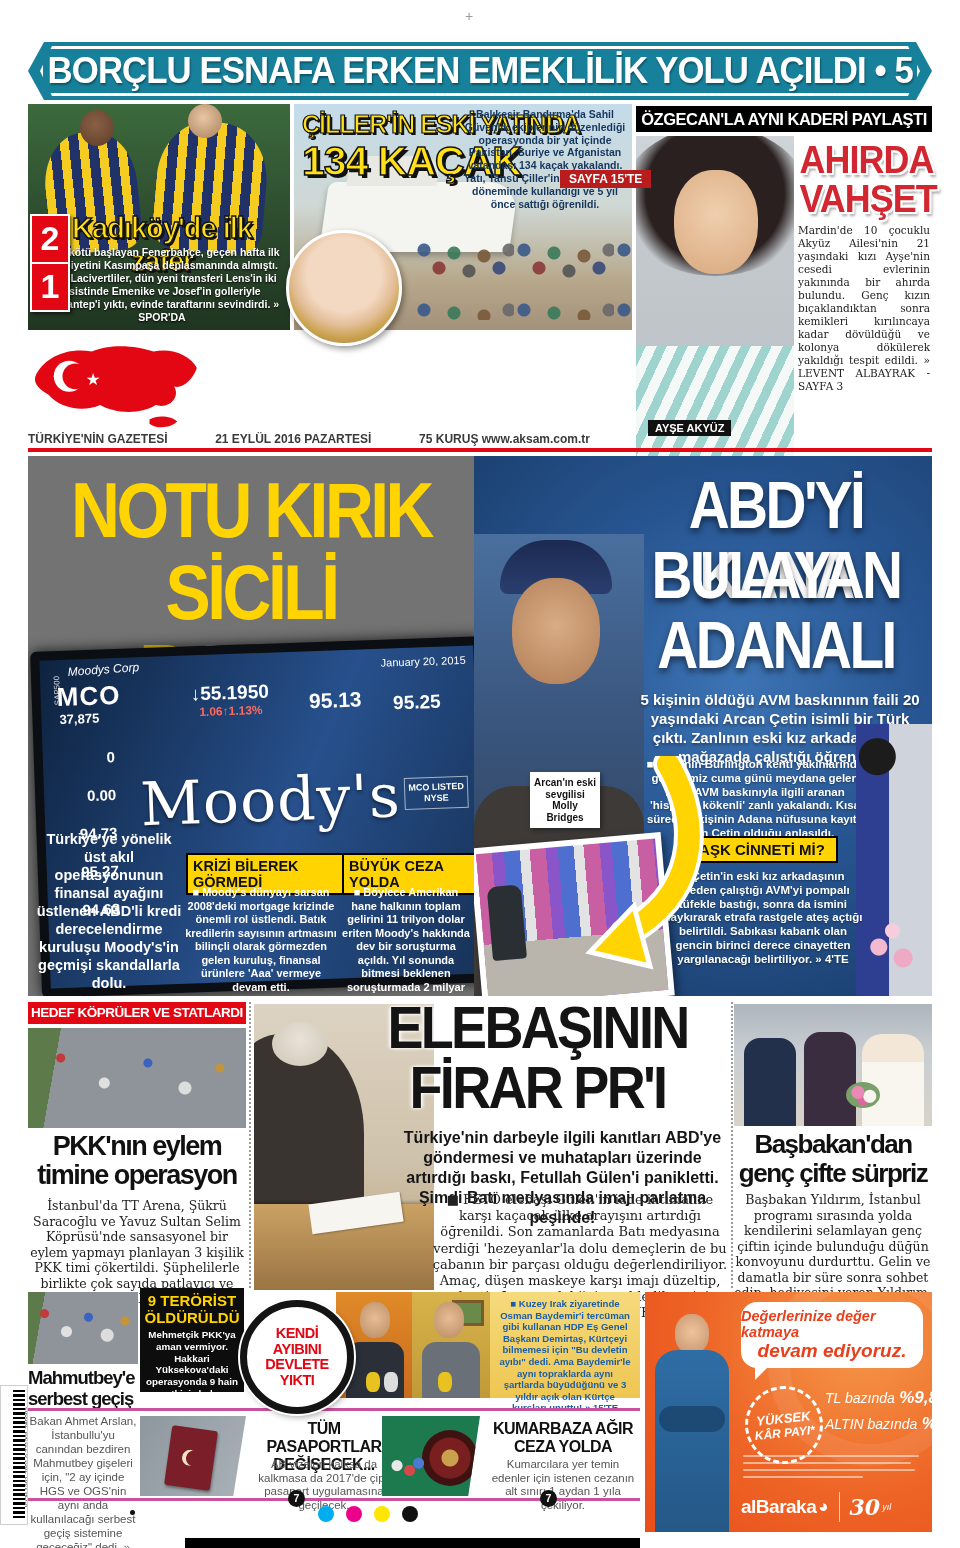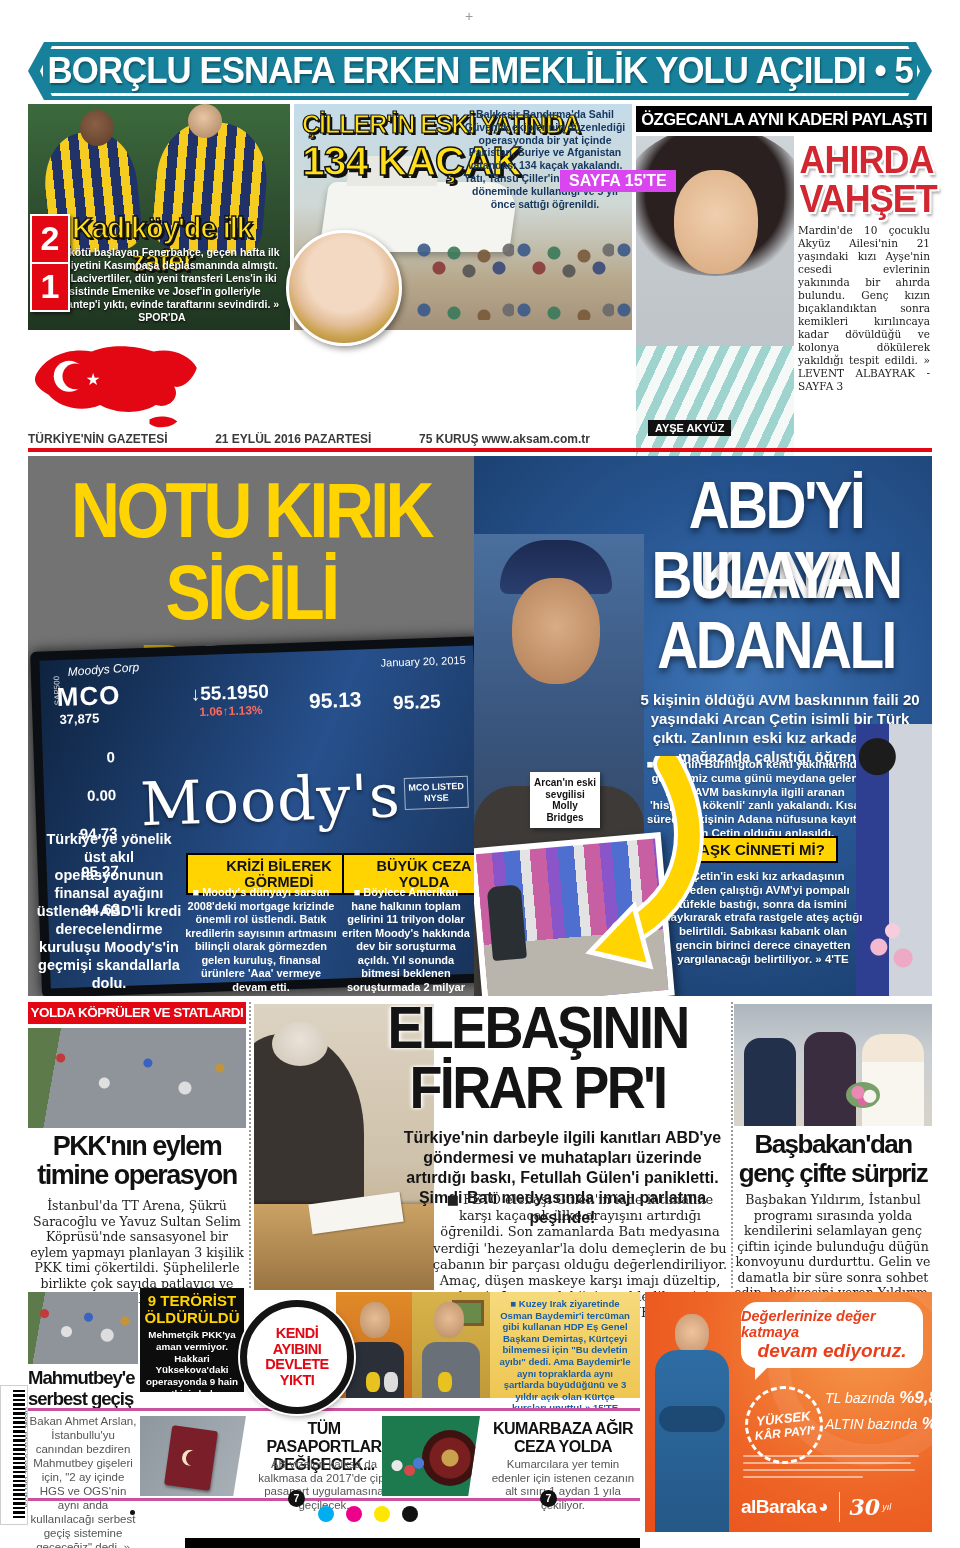--- a/index.html
+++ b/index.html
@@ -56,21 +56,21 @@
       radial-gradient(circle at 70% 40%,#7a5a3a 0 6px,transparent 7px),
       radial-gradient(circle at 85% 60%,#3a4a7a 0 6px,transparent 7px),
       radial-gradient(circle at 95% 30%,#6a6a6a 0 6px,transparent 7px);
     background-size:100px 60px;opacity:.9}
   .cl-kicker{left:302px;top:110px;font-weight:bold;font-size:25px;letter-spacing:-1px;color:#ffe01a;
     -webkit-text-stroke:1.2px #111;text-shadow:2px 2px 0 #111;z-index:2}
   .cl-headline{left:302px;top:138px;font-weight:bold;font-size:41px;letter-spacing:-1px;color:#ffe01a;
     -webkit-text-stroke:1.5px #111;text-shadow:3px 3px 0 #111;z-index:2}
   .cl-body{left:460px;top:108px;width:170px;color:#15365e;font-weight:bold;font-size:10.5px;
     line-height:12.8px;text-align:center;z-index:2}
-  .cl-badge{left:560px;top:170px;background:#d946ef;color:#fff;font-weight:bold;font-size:16px;
+  .cl-badge{left:560px;top:170px;background:#b91c1c;color:#fff;font-weight:bold;font-size:12px;
     padding:2px 9px;z-index:2}
   .cl-face{left:286px;top:230px;width:110px;height:110px;border-radius:50%;border:3px solid #fff;
     background:radial-gradient(circle at 50% 38%,#f3d9c2 0 42%,#e3bd96 58%,#caa24e 72%,#8d6c3c 100%);
     box-shadow:2px 3px 6px rgba(0,0,0,.4);z-index:4}
 
   
   .oz{left:636px;top:106px;width:296px;height:380px}
   .oz-kicker{left:0;top:0;width:296px;height:26px;background:#000;color:#fff;font-weight:bold;
     font-size:16.5px;line-height:26px;text-align:center;letter-spacing:-.5px}
   .oz-photo{left:0;top:30px;width:158px;height:330px;overflow:hidden;
@@ -123,21 +123,21 @@
   .sc-q2{position:absolute;left:352px;top:44px;font-size:19px;font-weight:bold}
   .sc-date{position:absolute;right:8px;top:8px;font-size:11px}
   .sc-col{position:absolute;left:20px;top:80px;font-size:15px;font-weight:bold;line-height:38px;text-align:right;width:52px}
   .sc-logo{position:absolute;left:96px;top:112px;font-family:"DejaVu Serif",serif;font-size:60px;
     letter-spacing:1px;text-shadow:0 2px 4px rgba(0,0,0,.5)}
   .sc-listing{position:absolute;right:10px;top:130px;width:58px;text-align:center;font-size:9px;
     line-height:11px;font-weight:bold;border:1px solid rgba(255,255,255,.6);padding:4px 2px}
   .md-intro{position:absolute;left:6px;top:374px;width:150px;color:#fff;font-weight:bold;
     font-size:14.5px;line-height:18px;text-align:center}
   .md-badge{position:absolute;top:397px;background:#ffd400;color:#111;font-weight:bold;font-size:14.5px;
-    text-align:center;padding:3px 17px;border:2px solid #000}
+    padding:3px 5px;border:2px solid #000}
   .md-badge.b1{left:158px;width:148px}
   .md-badge.b2{left:314px;width:126px}
   .md-body{position:absolute;top:430px;color:#fff;font-weight:bold;font-size:11px;line-height:13.5px;text-align:center}
   .md-body.t1{left:156px;width:154px}
   .md-body.t2{left:314px;width:128px}
 
   
   .panel-blue{left:474px;top:456px;width:458px;height:540px;overflow:hidden;
     background:radial-gradient(circle at 58% 42%,#3d74b5 0%,#27559​1 45%,#183a66 100%);
     background:radial-gradient(circle at 58% 42%,#3d74b5 0%,#275591 45%,#183a66 100%)}
@@ -456,21 +456,21 @@
         <div class="ad-cctv-man"></div>
       </div>
     </div>
     <div class="ad-label">Arcan'ın eski sevgilisi Molly Bridges</div>
   </div>
 
   <div class="abs dotsep" style="left:249px"></div>
   <div class="abs dotsep" style="left:731px"></div>
 
   <div class="abs pkk">
-    <div class="abs pkk-kicker">YOLDA KÖPRÜLER VE STATLARDI</div>
+    <div class="abs pkk-kicker">HEDEF KÖPRÜLER VE STATLARDI</div>
     <div class="abs pkk-photo traffic traffic.sm"></div>
     <div class="abs pkk-headline">PKK'nın eylem timine operasyon</div>
     <div class="abs pkk-body">İstanbul'da TT Arena, Şükrü Saracoğlu ve Yavuz Sultan Selim Köprüsü'nde sansasyonel bir eylem yapmayı planlayan 3 kişilik PKK timi çökertildi. Şüphelilerle birlikte çok sayıda patlayıcı ve keşif notları bulundu. » 15'TE</div>
   </div>
 
   <div class="abs gul">
     <div class="abs gul-photo">
       <div class="gul-fig"></div>
       <div class="gul-hair"></div>
       <div class="gul-desk"></div>

